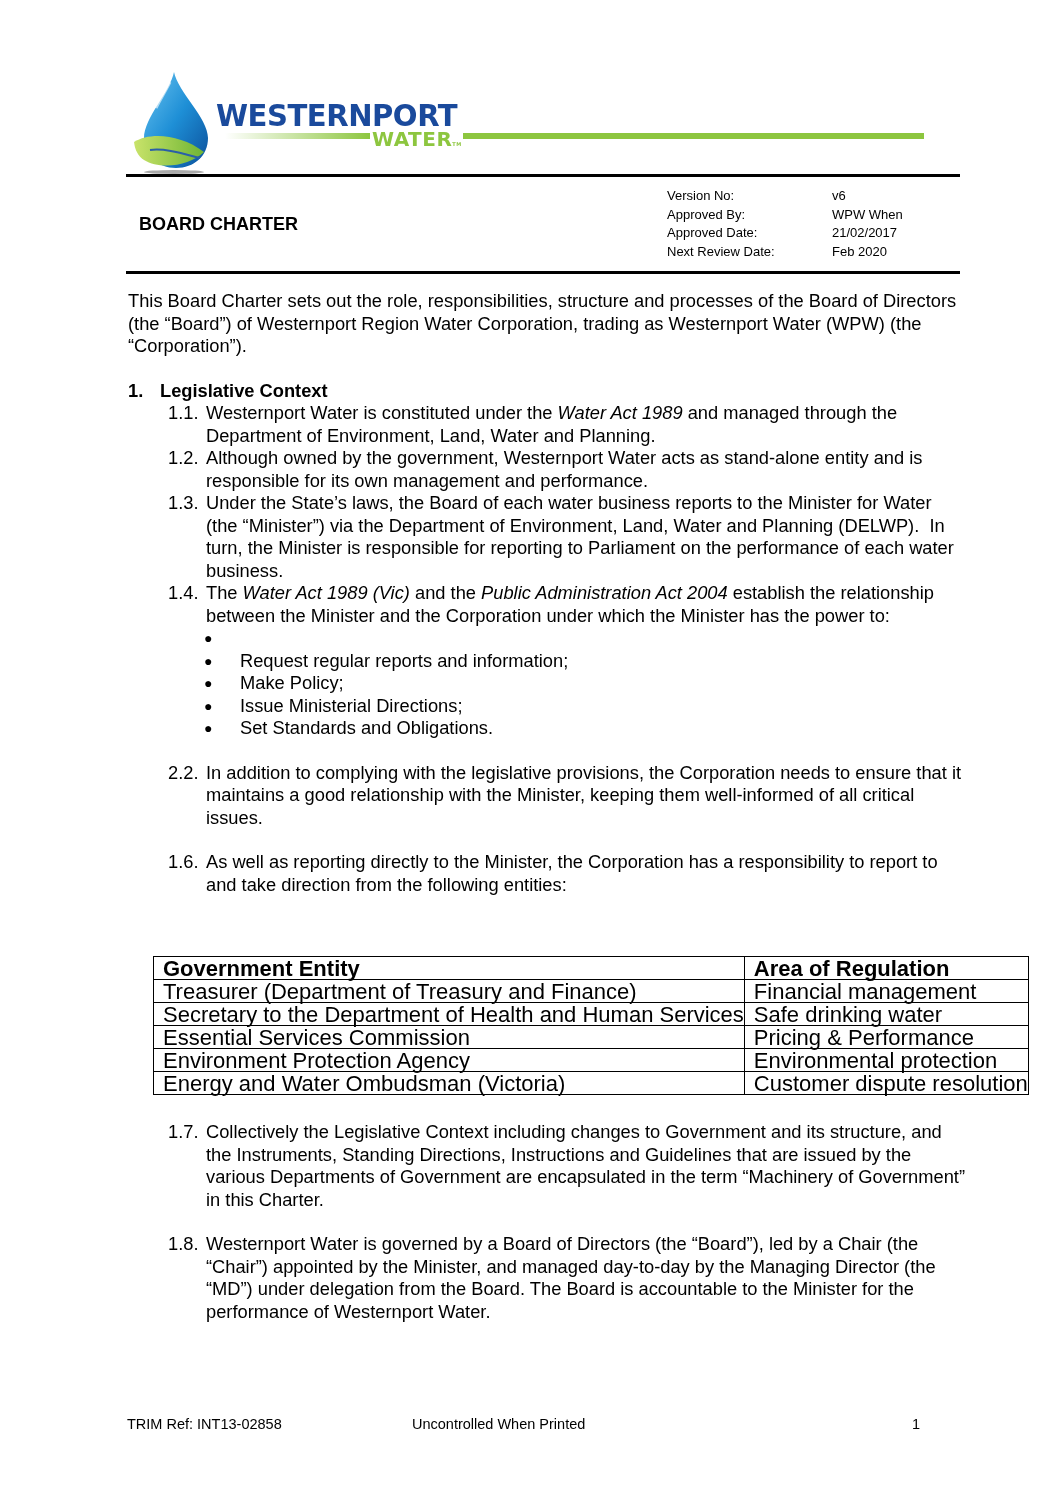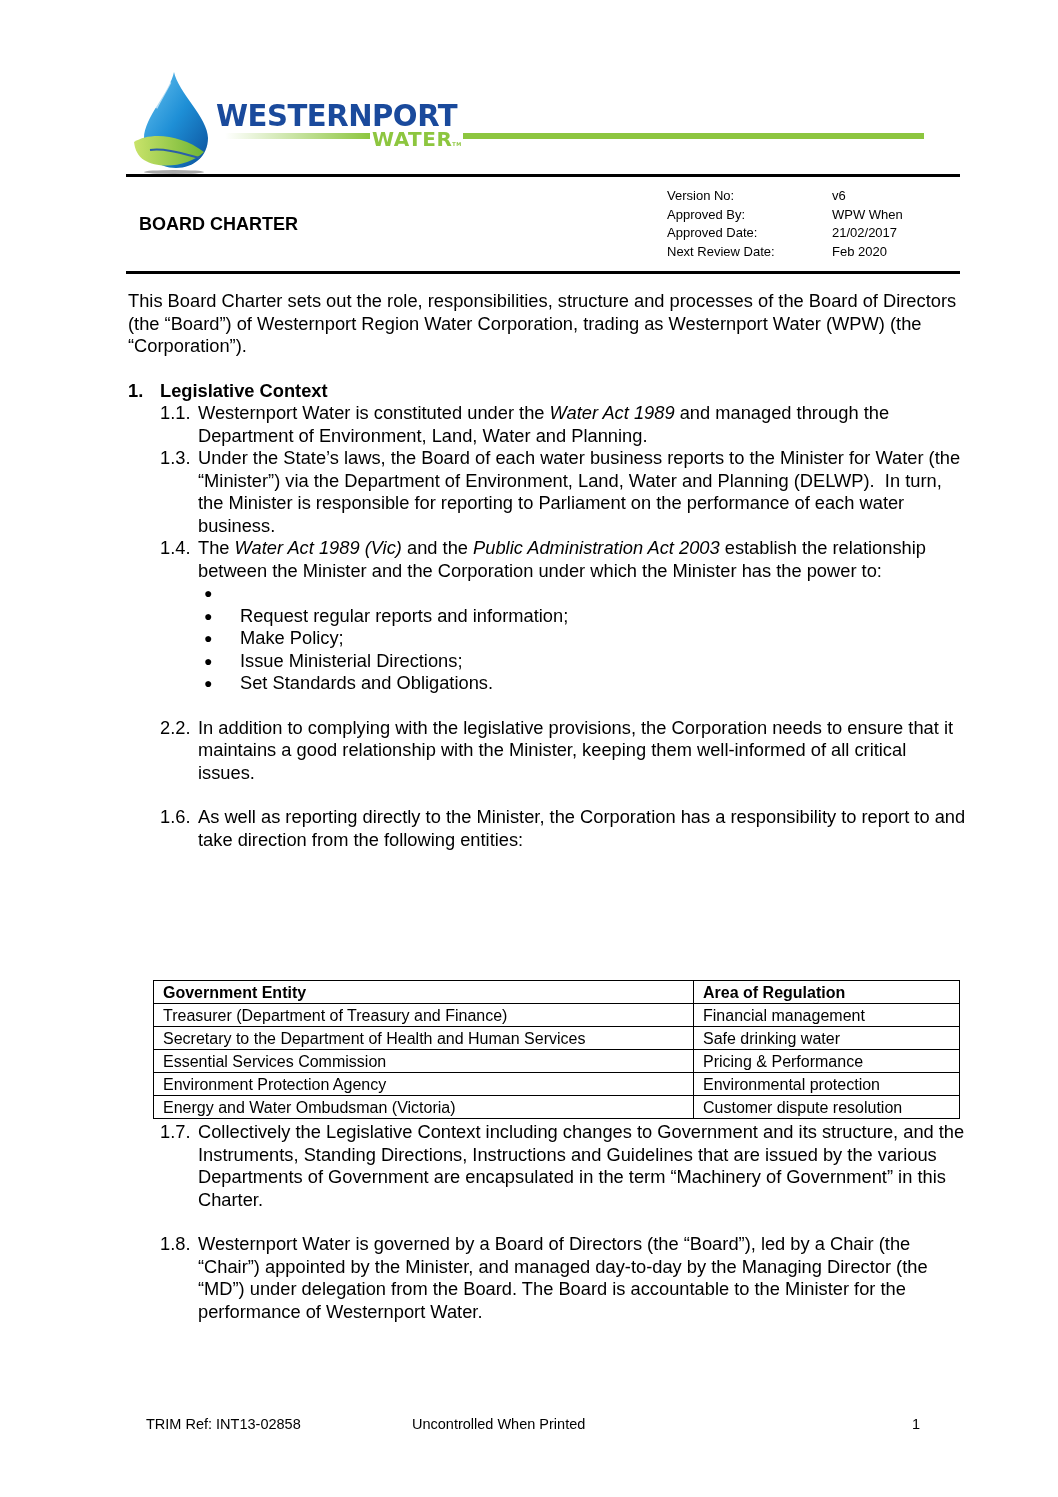--- a/index.html
+++ b/index.html
@@ -26,39 +26,39 @@
 
   .meta { left: 667px; top: 187px; font-size: 13px; line-height: 18.5px; }
   .meta-row { display: flex; }
   .meta-label { width: 165px; }
 
   .body-text { left: 128px; top: 290px; width: 840px; font-size: 18.3px; line-height: 22.5px; }
   .para { margin: 0; }
   .h1 { font-weight: bold; margin-top: 22px; display: flex; }
   .h1 .num { width: 32px; }
   .item { display: flex; }
-  .item .num { width: 38px; flex: none; margin-left: 32px; }
+  .item .num { width: 38px; flex: none; margin-left: 40px; }
   .item .txt { flex: 1; width: 740px; }
   .gap { height: 22px; }
   .bullets { margin: 0; padding: 0; list-style: none; }
   .bullets li { display: flex; }
   .bullets .dot { width: 40px; margin-left: 72px; flex: none; font-size: 14px; line-height: 22.5px; padding-left: 4px; box-sizing: border-box;}
   .bullets .btxt { flex: 1; }
 
-  table.reg { border-collapse: collapse; position: absolute; left: 153px; top: 980px; width: 807px;
-              font-size: 16px; }
+  table.reg { border-collapse: collapse; position: absolute; left: 153px; top: 956px; width: 807px;
+              font-size: 22px; }
   table.reg td, table.reg th { border: 1.4px solid #000; padding: 0 0 0 9px; height: 22px; line-height: 21px;
               text-align: left; white-space: nowrap; }
   table.reg th { font-weight: bold; }
   table.reg .c1 { width: 530px; }
 
   .body-text2 { left: 128px; top: 1121px; width: 840px; font-size: 18.3px; line-height: 22.5px; }
 
   .footer { top: 1416px; font-size: 14.5px; }
-  .footer.ref { left: 127px; margin-left: 19px; }
+  .footer.ref { left: 127px; }
   .footer.unc { left: 412px; }
   .footer.page { left: 912px; }
   i { font-style: italic; }
 </style>
 </head>
 <body>
 
 <div class="abs logo">
   <svg width="100" height="106" viewBox="0 0 100 106">
     <defs>
@@ -112,26 +112,30 @@
   <div class="h1">
     <span class="num">1.</span>
     <span>Legislative Context</span>
   </div>
 
   <div class="item">
     <span class="num">1.1.</span>
     <span class="txt"><span>Westernport Water is constituted under the </span><i>Water Act 1989</i><span> and managed through the Department of Environment, Land, Water and Planning.</span></span>
   </div>
   <div class="item">
+    <span class="num">1.2.</span>
+    <span class="txt">Although owned by the government, Westernport Water acts as stand-alone entity and is responsible for its own management and performance.</span>
+  </div>
+  <div class="item">
     <span class="num">1.3.</span>
     <span class="txt" style="white-space: pre-wrap;">Under the State’s laws, the Board of each water business reports to the Minister for Water (the “Minister”) via the Department of Environment, Land, Water and Planning (DELWP).  In turn, the Minister is responsible for reporting to Parliament on the performance of each water business.</span>
   </div>
   <div class="item">
     <span class="num">1.4.</span>
-    <span class="txt"><span>The </span><i>Water Act 1989 (Vic)</i><span> and the </span><i>Public Administration Act 2003</i><span> establish the relationship between the Minister and the Corporation under which the Minister has the power to:</span></span>
+    <span class="txt"><span>The </span><i>Water Act 1989 (Vic)</i><span> and the </span><i>Public Administration Act 2004</i><span> establish the relationship between the Minister and the Corporation under which the Minister has the power to:</span></span>
   </div>
   <ul class="bullets">
     <li>
         <span class="dot">●</span>
       </li>
     <li>
         <span class="dot">●</span>
         <span class="btxt">Request regular reports and information;</span>
       </li>
     <li>

